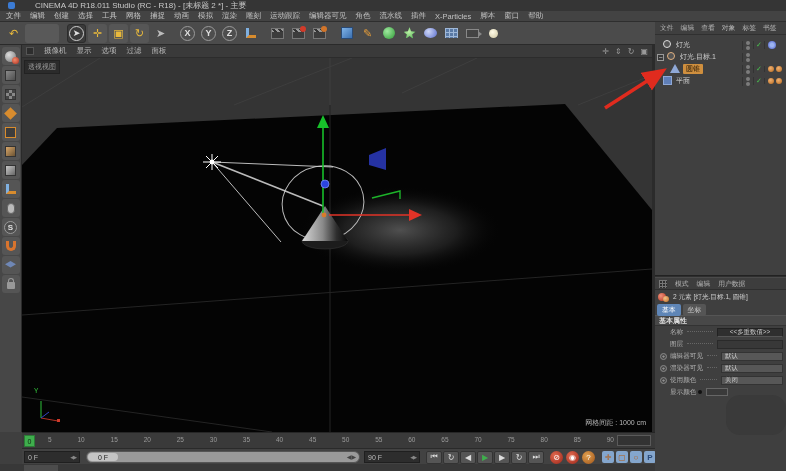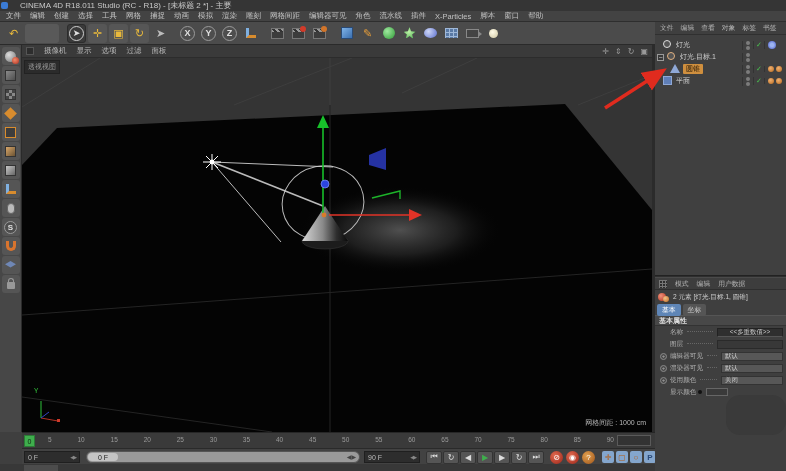--- a/index.html
+++ b/index.html
@@ -1,21 +1,21 @@
 <!DOCTYPE html>
 <html><head>
 <meta charset="utf-8">
 <style>
   html,body{margin:0;padding:0;background:#222;}
   *{box-sizing:border-box;font-family:"Liberation Sans","DejaVu Sans",sans-serif;}
   #app{position:relative;width:786px;height:471px;background:#3f3f3f;overflow:hidden;
        -webkit-font-smoothing:antialiased;}
   
   .titlebar{position:absolute;left:0;top:0;width:786px;height:11px;background:#353535;
-    display:flex;align-items:center;gap:12px;padding-left:1px;}
+    display:flex;align-items:center;gap:20px;padding-left:8px;}
   .titlebar .logo{width:7px;height:7px;border-radius:2px;background:#3b7bd4;}
   .titlebar .title{font-size:8px;color:#c9c9c9;white-space:nowrap;}
   .menubar{position:absolute;left:0;top:11px;width:786px;height:11px;background:#434343;
     display:flex;align-items:center;gap:9px;padding-left:6px;border-bottom:1px solid #2e2e2e;}
   .menubar span{font-size:7.5px;color:#c2c2c2;white-space:nowrap;}
   .toolbar{position:absolute;left:0;top:22px;width:786px;height:23px;background:#4b4b4b;
     display:flex;align-items:center;gap:2px;padding-left:4px;border-bottom:1px solid #2a2a2a;}
   .ic{width:19px;height:19px;border-radius:3px;background:#565656;display:flex;align-items:center;
     justify-content:center;font-size:11px;color:#d8d8d8;position:relative;flex:0 0 auto;}
   .ic.flat{background:transparent;}
@@ -166,21 +166,21 @@
     <span>编辑</span>
     <span>创建</span>
     <span>选择</span>
     <span>工具</span>
     <span>网格</span>
     <span>捕捉</span>
     <span>动画</span>
     <span>模拟</span>
     <span>渲染</span>
     <span>雕刻</span>
-    <span>网格间距</span>
+    <span>运动跟踪</span>
     <span>编辑器可见</span>
     <span>角色</span>
     <span>流水线</span>
     <span>插件</span>
     <span>X-Particles</span>
     <span>脚本</span>
     <span>窗口</span>
     <span>帮助</span>
   </div>
 

